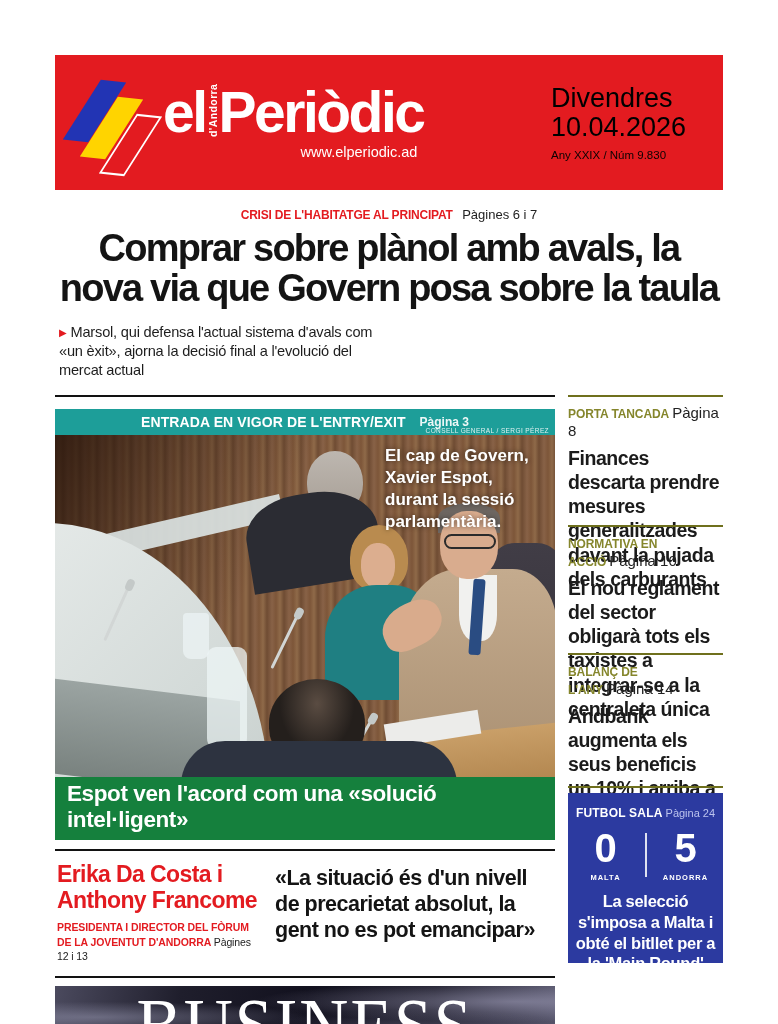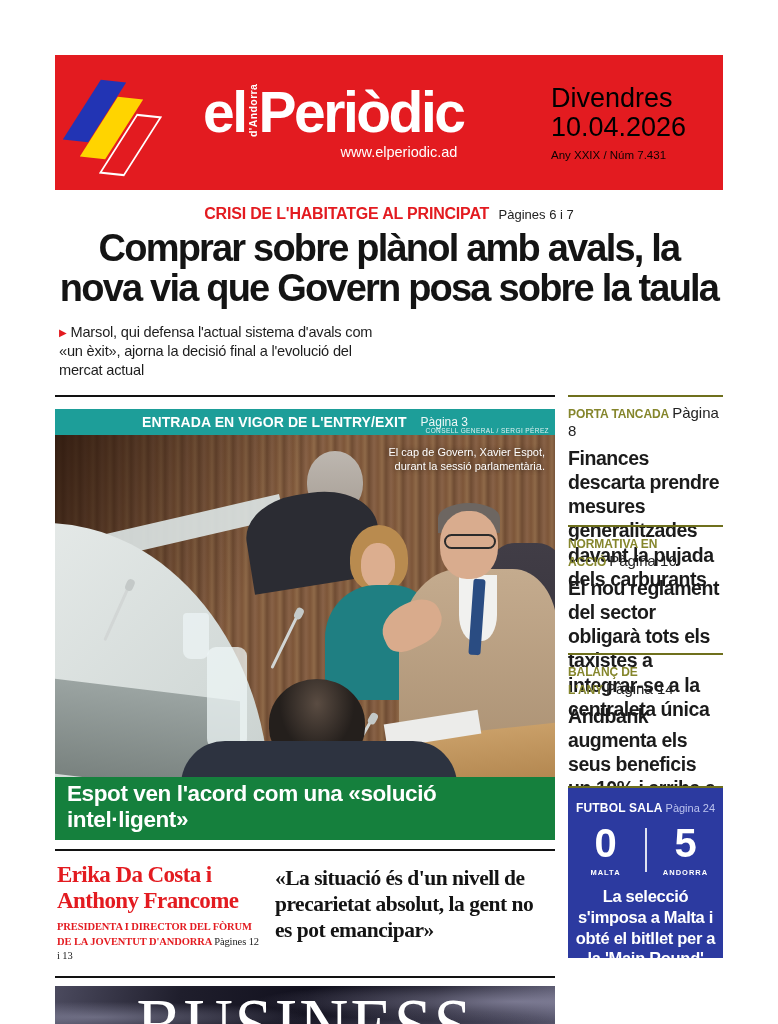--- a/index.html
+++ b/index.html
@@ -7,47 +7,47 @@
   .page { width:778px; height:1024px; background:#fff; padding:55px 55px 0 55px; overflow:hidden; position:relative; }
 
   
   .masthead { height:135px; background:#e31b20; display:flex; align-items:center; padding:0 20px 0 12px; }
   .logo-mark { position:relative; width:92px; height:110px; flex:0 0 auto; }
   .logo-mark .bar { position:absolute; width:27px; height:60px; transform:skewX(-28deg) rotate(6deg); }
   .bar-blue { left:14px; top:13px; background:#2234b4; }
   .bar-yellow { left:31px; top:30px; background:#ffd400; }
   .bar-outline { left:50px; top:47px; background:transparent; border:2px solid #ffffff; }
   .logo-block { display:flex; flex-direction:column; align-items:center; margin-left:4px; }
-  .logo-text { display:flex; align-items:flex-start; color:#fff; line-height:0.95;margin-left:40px; }
+  .logo-text { display:flex; align-items:flex-start; color:#fff; line-height:0.95; }
   .logo-el, .logo-periodic { font-size:57px; font-weight:700; letter-spacing:-2.5px; }
   .logo-dandorra { writing-mode:vertical-rl; transform:rotate(180deg); font-size:10.5px; font-weight:700; letter-spacing:.4px; height:50px; margin:2px 0 0 3px; }
   .website { color:#fff; font-size:14.5px; margin-top:4px; align-self:flex-end; margin-right:6px; }
   .date-block { margin-left:auto; color:#000000; width:152px; }
   .date-day { font-size:27px; font-weight:400; line-height:1.08; }
   .date-num { font-size:27px; font-weight:400; line-height:1.08; }
   .date-edition { font-size:11.5px; margin-top:7px; opacity:.95; }
 
   
   .kicker-row { text-align:center; margin-top:15px; }
-  .kicker-main { color:#e31b20; font-size:16px; font-weight:700; letter-spacing:-0.2px;text-align:center; }
+  .kicker-main { color:#e31b20; font-size:12px; font-weight:700; letter-spacing:-0.2px;text-align:center; }
   .kicker-pages { color:#222; font-size:13px; font-weight:400; margin-left:5px; }
   .headline { text-align:center; font-size:38px; font-weight:700; letter-spacing:-1.8px; line-height:1.04; color:#141414; margin-top:6px; }
   .bullets { display:grid; grid-template-columns:1fr 1fr; gap:24px; margin:15px 4px 15px 4px; }
   .bullet { font-size:14.6px; line-height:1.3; color:#1d1d1d; letter-spacing:-0.2px; }
   .bullet .arrow { color:#e31b20; font-size:10px; margin-right:4px; position:relative; top:-1px; }
 
   
   .main-grid { display:grid; grid-template-columns:500px 155px; gap:13px; margin-top:10px; }
 
   
   .rule-black { border-top:2.5px solid #121212; }
   .photo-section { margin-top:12px; }
   .photo-kicker { position:relative; height:26px; background:#1d9e99; color:#fff; display:flex; align-items:center; justify-content:center; gap:14px; }
   .photo-kicker .pk-title { font-size:14px; font-weight:700; letter-spacing:.1px; }
-  .photo-kicker .pk-page { font-size:12px; font-weight:400; opacity:.92; }
+  .photo-kicker .pk-page { font-size:12px; font-weight:700; opacity:.92; }
   .photo-credit { position:absolute; right:6px; bottom:1px; font-size:6.5px; letter-spacing:.4px; color:rgba(255,255,255,.85); text-transform:uppercase; }
   .photo { position:relative; height:342px; overflow:hidden;
     background:
       linear-gradient(115deg, rgba(42,22,12,.88) 0%, rgba(42,22,12,.35) 22%, rgba(42,22,12,0) 40%),
       repeating-linear-gradient(90deg, #7d5639 0px, #8f6a49 4px, #6f4c33 8px, #886247 13px, #7d5639 17px);
   }
   .photo .light-band { position:absolute; left:-30px; top:88px; width:260px; height:24px; background:#dde6e5; transform:rotate(-13deg); opacity:.9; }
   .photo .desk-top { position:absolute; left:-235px; top:88px; width:450px; height:560px; border-radius:50%; background:linear-gradient(135deg,#f0f3f2 0%,#d3dad8 55%,#b4bdbb 100%); }
   .photo .desk-front { position:absolute; left:0px; top:255px; width:185px; height:95px; background:linear-gradient(#9ba4a2,#79827f); transform:skewY(7deg); }
   .photo .desk2 { position:absolute; left:295px; top:298px; width:220px; height:60px; background:linear-gradient(#c99f68,#b1854e); transform:rotate(-6deg); }
@@ -67,24 +67,24 @@
   .photo .hair-c { position:absolute; left:383px; top:68px; width:62px; height:30px; background:#6d6661; border-radius:50% 50% 0 0; }
   .photo .head-c { position:absolute; left:385px; top:76px; width:58px; height:68px; background:#d9ac8e; border-radius:46%; }
   .photo .glasses { position:absolute; left:389px; top:99px; width:52px; height:15px; border:2.5px solid #2b2b2b; border-radius:8px; }
   .photo .body-c { position:absolute; left:344px; top:134px; width:158px; height:210px; background:linear-gradient(#c4ab8e,#a98f71); border-radius:38% 28% 0 0; }
   .photo .shirt-c { position:absolute; left:404px; top:140px; width:38px; height:66px; background:#f1f1ef; border-radius:0 0 40% 40%; }
   .photo .tie-c { position:absolute; left:416px; top:144px; width:12px; height:76px; background:#2a4c82; transform:rotate(4deg); border-radius:3px; }
   .photo .hand-c { position:absolute; left:326px; top:168px; width:62px; height:44px; background:#d9ab8c; border-radius:52% 40% 50% 32%; transform:rotate(-24deg); }
   .photo .chair { position:absolute; right:-8px; top:108px; width:74px; height:236px; background:linear-gradient(#413d46,#2f2c35); border-radius:26px 26px 8px 8px; }
   .photo .fhead { position:absolute; left:214px; top:244px; width:96px; height:88px; background:radial-gradient(ellipse at 50% 28%, #5a4c42 0%, #241f1c 55%); border-radius:50% 50% 44% 44%; }
   .photo .fshoulders { position:absolute; left:126px; top:306px; width:276px; height:60px; background:#2d3340; border-radius:44px 44px 0 0; }
-  .photo-caption { position:absolute; right:10px; top:10px; width:160px; text-align:right; color:#fff; font-size:11px; font-weight:400; line-height:1.3; text-shadow:0 0 5px rgba(0,0,0,.55); }
+  .photo-caption { position:absolute; right:10px; top:10px; width:160px; text-align:left; color:#fff; font-size:17px; font-weight:700; line-height:1.3; text-shadow:0 0 5px rgba(0,0,0,.55); }
   .photo-banner { background:#15803d; color:#fff; font-size:22.5px; font-weight:700; letter-spacing:-0.4px; padding:4px 12px 7px 12px; }
 
-  .interview-wrap { margin-top:9px; border-top:2.5px solid #121212; border-bottom:2.5px solid #121212; padding:11px 2px 13px 2px; display:flex; gap:16px;font-family:Liberation Serif, serif; }
+  .interview-wrap { margin-top:9px; border-top:2.5px solid #121212; border-bottom:2.5px solid #121212; padding:11px 2px 13px 2px; display:flex; gap:16px; }
   .int-names { color:#e31b20; font-size:23px; font-weight:800; letter-spacing:-0.6px; line-height:1.12; width:202px; }
   .int-role { margin-top:7px; font-size:10.5px; font-weight:700; color:#e31b20; line-height:1.35; letter-spacing:-0.1px; width:202px; }
   .int-pages { color:#222; font-weight:400; font-size:10.5px; }
   .int-quote { flex:1; font-size:21.5px; font-weight:700; color:#141414; letter-spacing:-0.5px; line-height:1.22; padding-top:3px; }
   .int-left { width:202px; flex:0 0 auto; }
 
   .business { margin-top:8px; height:52px; overflow:hidden; position:relative;
     background:
       radial-gradient(ellipse at 8% 60%, rgba(150,150,175,.55) 0%, rgba(150,150,175,0) 35%),
       radial-gradient(ellipse at 92% 30%, rgba(160,158,185,.6) 0%, rgba(160,158,185,0) 40%),
@@ -94,21 +94,21 @@
   .business-title { font-family:"Liberation Serif", serif; color:#fff; font-size:68px; line-height:1; text-align:center; letter-spacing:2px; transform:scaleY(1.12); transform-origin:top; margin-top:1px; }
 
   
   .sidebar { display:flex; flex-direction:column; }
   .sb-story { border-top:2.5px solid #6f701d; padding-top:7px; }
   .sb-kicker { font-size:12px; font-weight:700; color:#85862c; letter-spacing:-0.1px; }
   .sb-page { font-size:15px; font-weight:400; color:#222; margin-left:3px; }
   .sb-headline { margin-top:6px; font-size:19.5px; font-weight:700; color:#1b1b1b; line-height:1.24; letter-spacing:-0.45px; }
   .sb-1 { height:130px; } .sb-2 { height:128px; } .sb-3 { height:133px; }
 
-  .futsal { border-top:2.5px solid #6f701d; }
+  .futsal { border-top:2.5px solid #6f701d; padding-top:5px; }
   .futsal-box { background:#2c3aa0; color:#fff; text-align:center; padding:10px 7px 13px 7px; height:170px; }
   .futsal-kicker { font-size:12px; font-weight:700; letter-spacing:.2px; }
   .futsal-page { font-size:11px; font-weight:400; color:#bcc3ee; margin-left:3px; }
   .score-row { display:flex; justify-content:center; align-items:center; gap:13px; margin:7px 0 9px 0; }
   .team-col { display:flex; flex-direction:column; align-items:center; width:52px; }
   .score-num { font-size:40px; font-weight:800; line-height:1; }
   .team-name { font-size:7.5px; font-weight:700; letter-spacing:1px; margin-top:5px; }
   .score-div { width:2px; height:44px; background:rgba(255,255,255,.85); }
   .futsal-text { font-size:16.5px; font-weight:700; line-height:1.26; letter-spacing:-0.3px; }
 </style>
@@ -127,21 +127,21 @@
       <div class="logo-text">
         <span class="logo-el">el</span>
         <span class="logo-dandorra">d'Andorra</span>
         <span class="logo-periodic">Periòdic</span>
       </div>
       <div class="website">www.elperiodic.ad</div>
     </div>
     <div class="date-block">
       <div class="date-day">Divendres</div>
       <div class="date-num">10.04.2026</div>
-      <div class="date-edition">Any XXIX / Núm 7.431</div>
+      <div class="date-edition">Any XXIX / Núm 9.830</div>
     </div>
   </div>
 
   <div class="kicker-row">
     <span class="kicker-main">CRISI DE L'HABITATGE AL PRINCIPAT</span>
     <span class="kicker-pages">Pàgines 6 i 7</span>
   </div>
   <h1 class="headline">Comprar sobre plànol amb avals, la nova via que Govern posa sobre la taula</h1>
 
   <div class="bullets">

